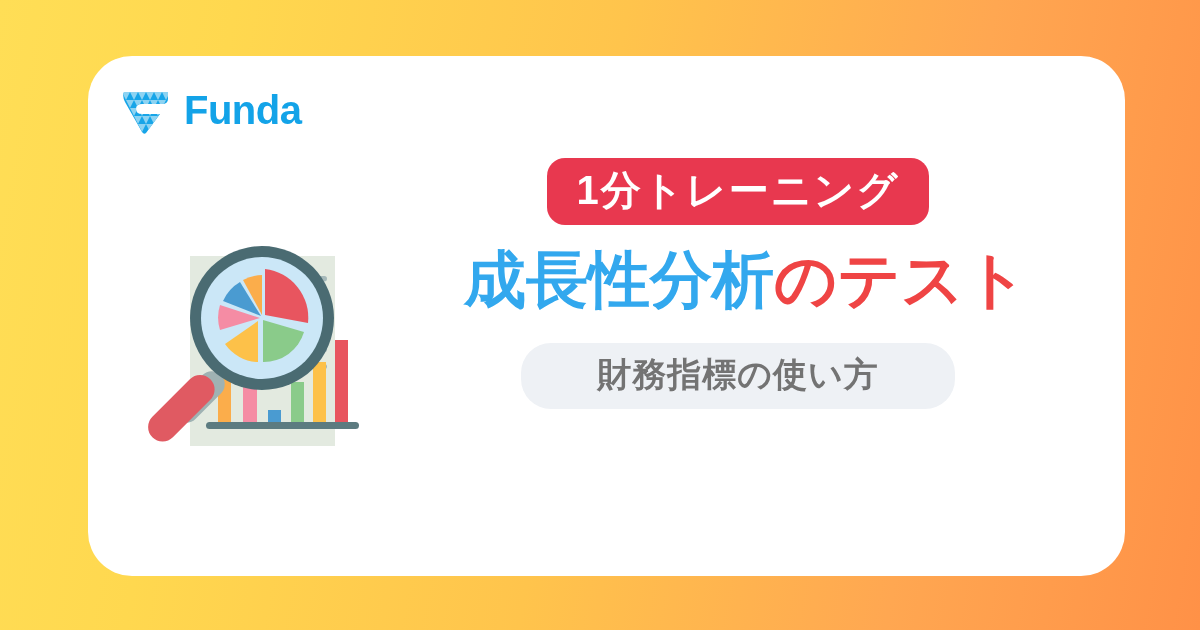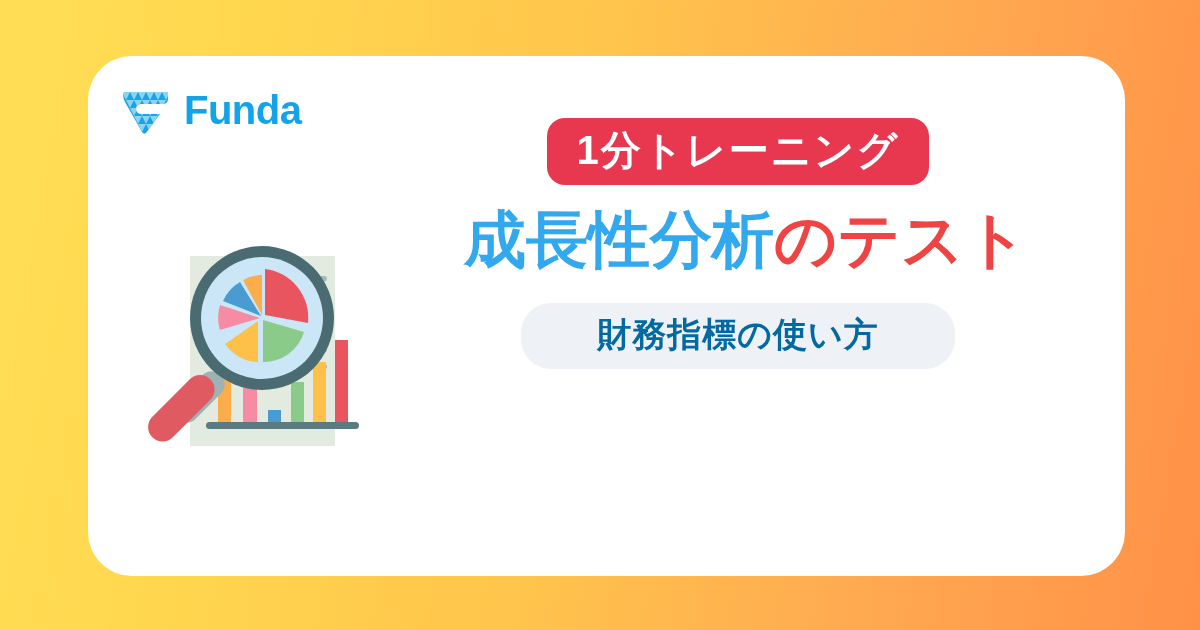--- a/index.html
+++ b/index.html
@@ -45,40 +45,41 @@
   #badge {
     background:#E8384F;
     color:#FFFFFF;
     border-radius:18px;
     padding:9px 30px 12px 30px;
     font-size:40px;
     font-weight:bold;
     letter-spacing:2px;
     line-height:1.15;
     white-space:nowrap;
+    margin-top:40px;
   }
 
   
   #title-block {
     margin-top:22px;
     text-align:center;
     line-height:1.06;
     white-space:nowrap;
   }
   .title-line { display:block; font-weight:bold; }
   #title-line-1 { font-size:62px; letter-spacing:0px; }
   #title-line-2 { font-size:78px; letter-spacing:1px; margin-top:4px; }
   .t-blue { color:#32A8EE;margin-left:16px; }
   .t-gray { color:#ef4444; }
 
   
   #pill {
     margin-top:30px;
     background:#EEF1F5;
-    color:#0369a1;
+    color:#737373;
     border-radius:30px;
     padding:12px 76px 15px 76px;
     font-size:34px;
     font-weight:bold;
     letter-spacing:1px;
     line-height:1.15;
     white-space:nowrap;
   }
 </style>
 </head>

